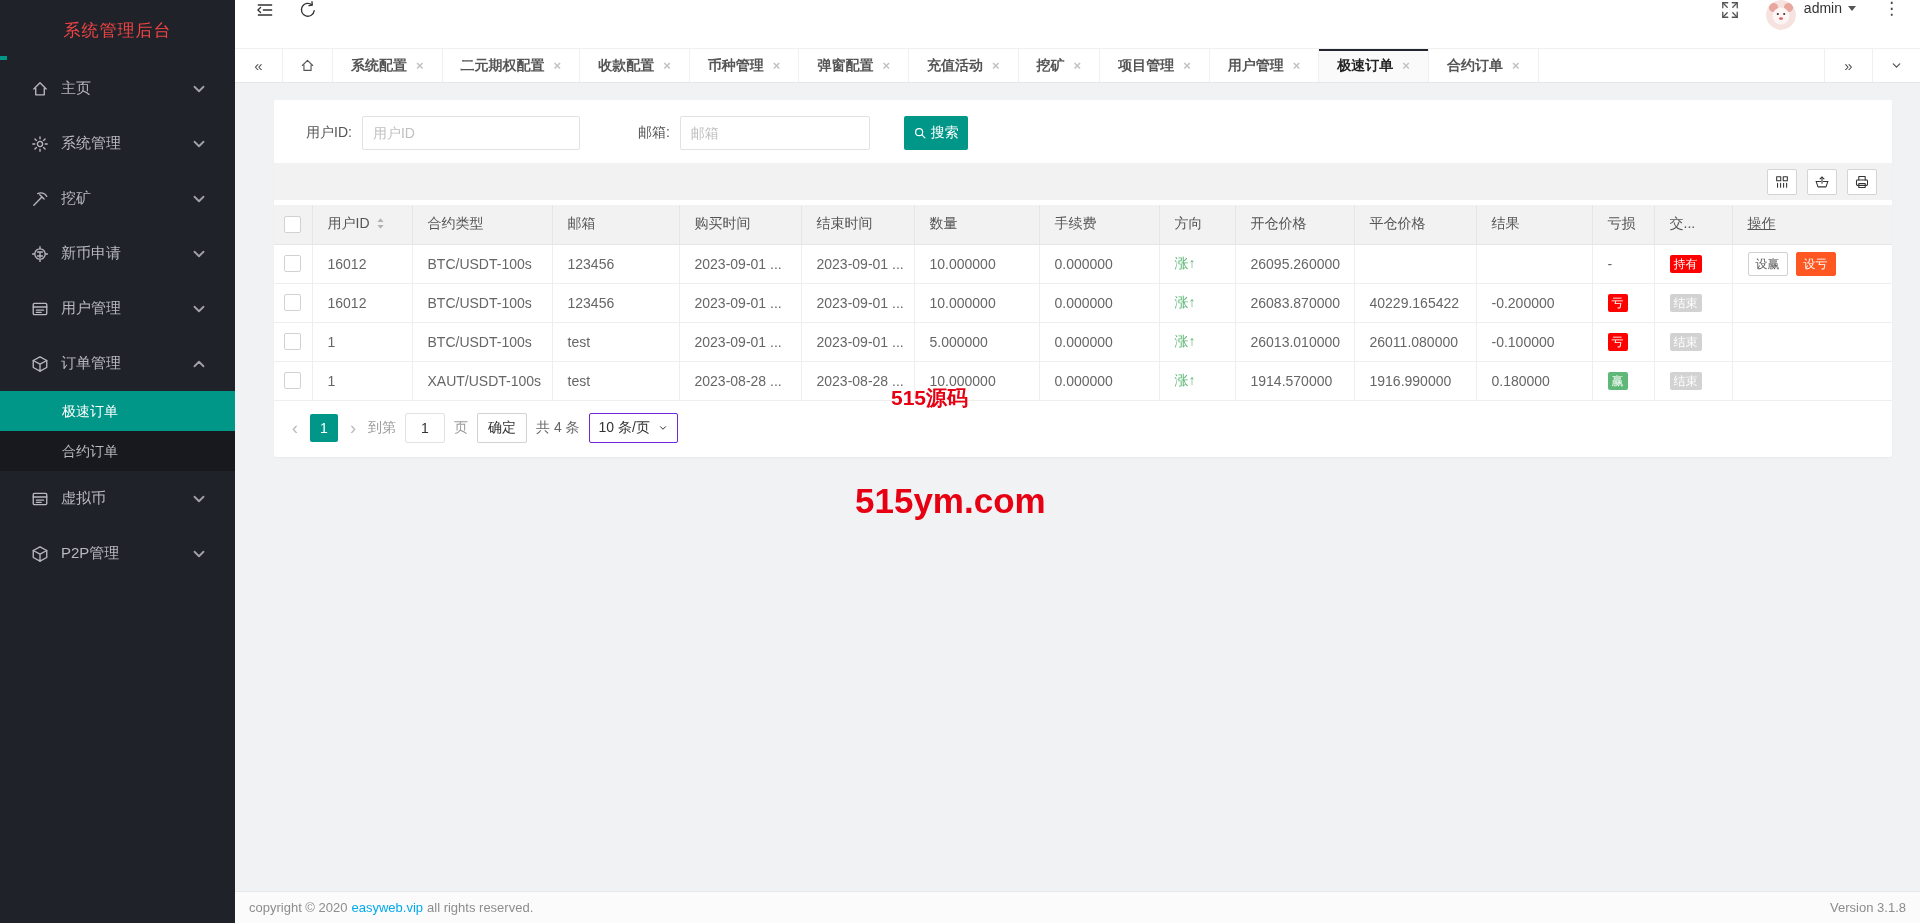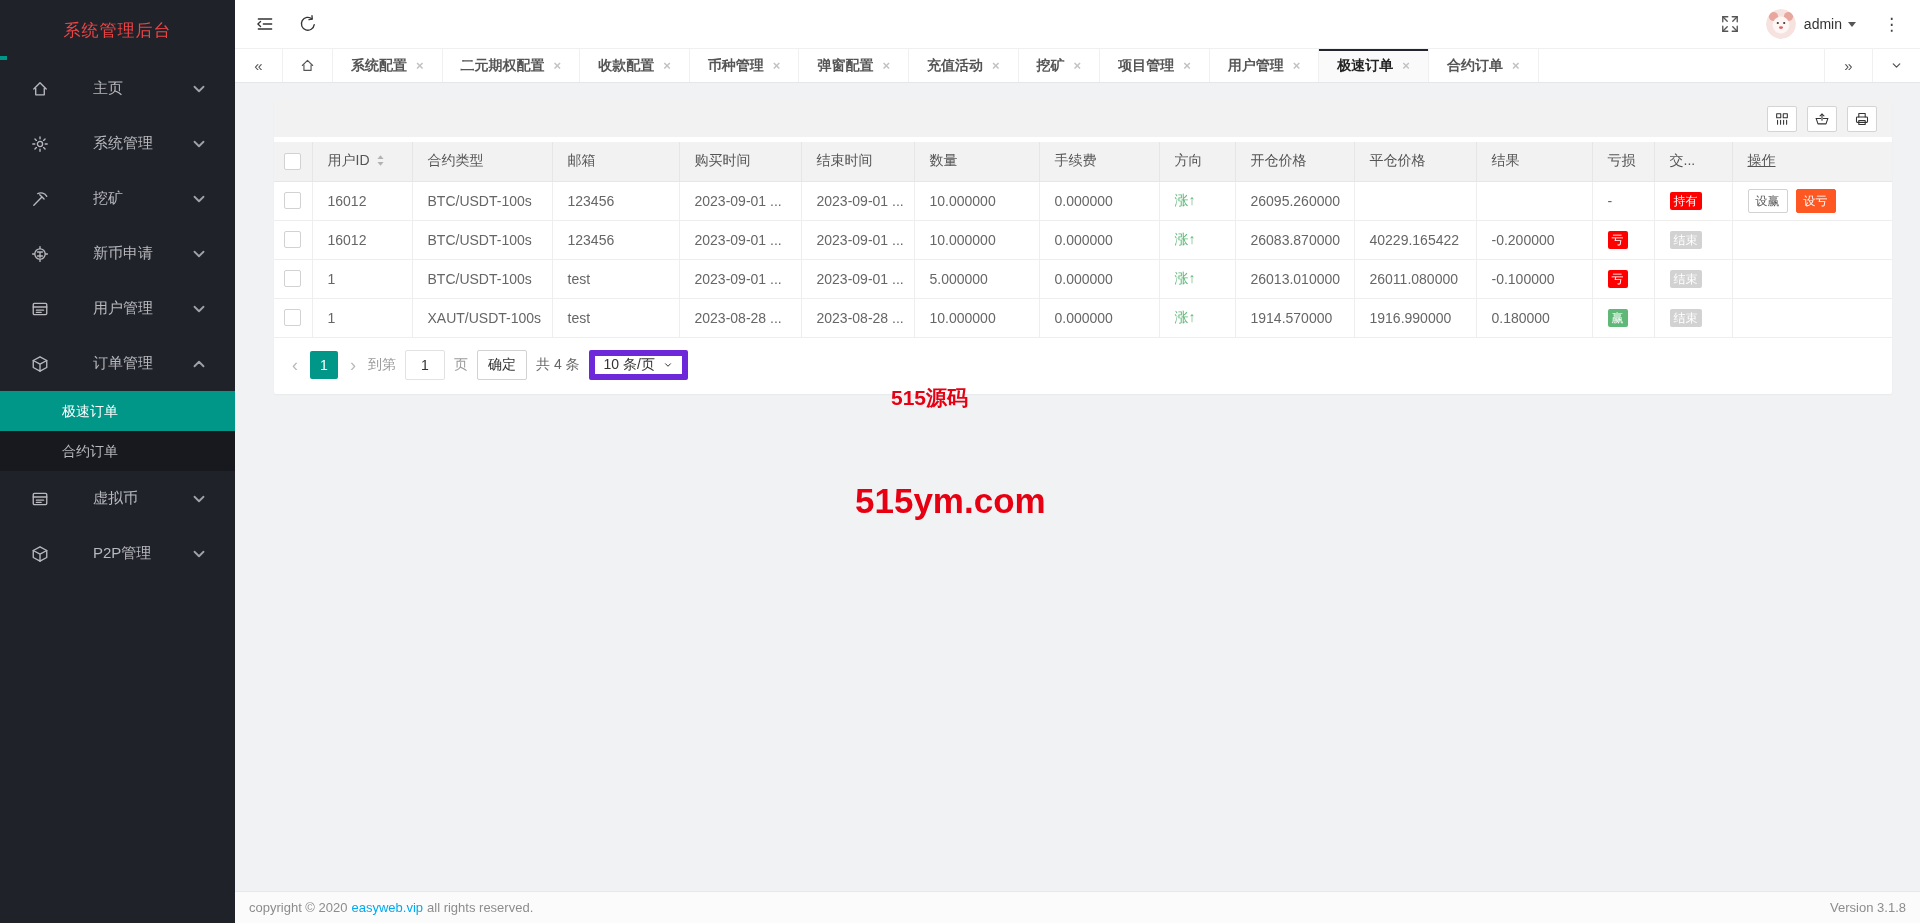--- a/index.html
+++ b/index.html
@@ -12,31 +12,31 @@
        font-family:"Liberation Sans","DejaVu Sans",sans-serif;}
   .page{display:flex;width:1920px;height:923px;}
 
   
   .sidebar{width:235px;flex:0 0 235px;background:#20222a;position:relative;color:#b7b9be;}
   .logo{height:61px;display:flex;align-items:center;justify-content:center;font-size:17px;color:#ef4444;letter-spacing:1px;}
   .side-tick{position:absolute;left:0;top:56px;width:7px;height:4px;background:var(--accent);}
   .side-item{height:55px;display:flex;align-items:center;padding:0 15px 0 31px;font-size:15px;cursor:pointer;}
   .side-item .icon{width:18px;height:18px;margin-right:12px;flex:0 0 18px;}
   .side-item .icon svg{width:18px;height:18px;display:block;}
-  .side-label{flex:1;margin-left:32px;}
+  .side-label{flex:1;}
   .chev{width:12px;height:12px;opacity:.85;}
   .chev svg{width:12px;height:12px;display:block;}
   .side-sub{background:#17191f;}
   .side-sub-item{height:40px;line-height:40px;padding-left:62px;font-size:14px;color:#b7b9be;cursor:pointer;}
   .side-sub-item.active{background:var(--accent);color:#fff;}
 
   
   .main{flex:1;display:flex;flex-direction:column;min-width:0;background:#f1f2f4;}
 
-  .topbar{height:48px;flex:0 0 48px;background:#fff;display:flex;align-items:center;padding:0 16px 0 20px;}
+  .topbar{height:48px;flex:0 0 48px;background:#fff;display:flex;align-items:flex-start;padding:0 16px 0 20px;}
   .tb-icon{width:20px;height:20px;color:#333;margin-right:23px;cursor:pointer;}
   .tb-icon svg{width:20px;height:20px;display:block;}
   .tb-icon.fs{margin-right:0;color:#555;}
   .tb-spacer{flex:1;}
   .avatar{width:30px;height:30px;border-radius:50%;overflow:hidden;margin:0 8px 0 26px;cursor:pointer;flex:0 0 30px;}
   .avatar svg{width:30px;height:30px;display:block;}
   .admin-name{font-size:14px;color:#333;display:flex;align-items:center;gap:6px;cursor:pointer;}
   .caret{width:0;height:0;border-left:4.5px solid transparent;border-right:4.5px solid transparent;border-top:5.5px solid #555;}
   .more-btn{font-size:17px;color:#444;margin-left:23px;cursor:pointer;line-height:1;padding:0 4px;}
 
@@ -84,21 +84,21 @@
   .badge.grey{background:#d2d2d2;}
   .btn-plain{display:inline-block;background:#fff;border:1px solid #d2d2d2;color:#555;font-size:12px;line-height:1;padding:5px 7px;border-radius:2px;cursor:pointer;margin-right:8px;}
   .btn-warn{display:inline-block;background:var(--warn);border:1px solid var(--warn);color:#fff;font-size:12px;line-height:1;padding:5px 7px;border-radius:2px;cursor:pointer;}
 
   .pager{display:flex;align-items:center;padding:12px 15px 14px;gap:9px;font-size:14px;color:#666;}
   .pg-arrow{color:#b9b9b9;font-size:18px;padding:0 3px;cursor:pointer;line-height:1;}
   .pg-num{min-width:28px;height:28px;background:var(--accent);color:#fff;display:flex;align-items:center;justify-content:center;border-radius:2px;font-size:14px;cursor:pointer;}
   .pg-grey{color:#9a9a9a;}
   .pg-input{width:40px;height:30px;border:1px solid #e2e2e2;border-radius:2px;text-align:center;font-size:14px;color:#333;outline:none;}
   .pg-btn{height:30px;padding:0 10px;background:#fff;border:1px solid #d2d2d2;border-radius:2px;font-size:14px;color:#333;cursor:pointer;}
-  .pg-size{height:30px;border:6px solid #6d28d9;border-radius:2px;display:flex;align-items:center;padding:0 9px;gap:8px;cursor:pointer;color:#333;background:#fff;}
+  .pg-size{height:30px;border:1px solid #6d28d9;border-radius:2px;display:flex;align-items:center;padding:0 9px;gap:8px;cursor:pointer;color:#333;background:#fff;}
   .pg-size svg{width:10px;height:10px;display:block;color:#333;}
 
   .footer{height:32px;flex:0 0 32px;background:#fbfbfb;border-top:1px solid #e8e8e8;display:flex;align-items:center;justify-content:space-between;padding:0 14px;font-size:13px;color:#8d8d8d;}
   .footer .crlink{color:var(--link);text-decoration:none;margin:0 4px;cursor:pointer;}
 
   .wm{position:absolute;font-weight:bold;color:var(--wm);z-index:9;pointer-events:none;}
   .wm1{left:656px;top:301px;font-size:21px;}
   .wm2{left:620px;top:398px;font-size:35px;}
 </style>
 </head>
@@ -330,20 +330,35 @@
       <div class="tab-scroll right">
           <svg viewBox="0 0 12 12">
             <path d="M3 4.5 L6 7.5 L9 4.5" fill="none" stroke="currentColor" stroke-width="1.2" stroke-linecap="round" stroke-linejoin="round"></path>
           </svg>
         </div>
     </div>
 
     <div class="content">
       <div class="card">
 
+        <div class="search-row">
+          <label class="f-label first">用户ID:</label>
+          <input class="f-input" placeholder="用户ID" style="">
+          <label class="f-label second">邮箱:</label>
+          <input class="f-input email" placeholder="邮箱" style="">
+          <button class="search-btn">
+            <span class="icon">
+                <svg viewBox="0 0 16 16">
+                  <circle cx="7" cy="7" r="4" fill="none" stroke="#fff" stroke-width="1.4"></circle>
+                  <path d="M10.2 10.2 L13.6 13.6" stroke="#fff" stroke-width="1.4" stroke-linecap="round"></path>
+                </svg>
+              </span>
+            <span>搜索</span>
+          </button>
+        </div>
 
         <div class="toolbar">
           <span class="tool-btn">
               <svg viewBox="0 0 18 18">
                 <rect x="3" y="3" width="4.6" height="4.6" fill="none" stroke="currentColor" stroke-width="1.2" stroke-linecap="round" stroke-linejoin="round"></rect>
                 <rect x="10.4" y="3" width="4.6" height="4.6" fill="none" stroke="currentColor" stroke-width="1.2" stroke-linecap="round" stroke-linejoin="round"></rect>
                 <path d="M4 10.5 V15 M7.4 10.5 V15 M10.8 10.5 V15 M14.2 10.5 V15" fill="none" stroke="currentColor" stroke-width="1.2" stroke-linecap="round" stroke-linejoin="round"></path>
               </svg>
             </span>
           <span class="tool-btn">

